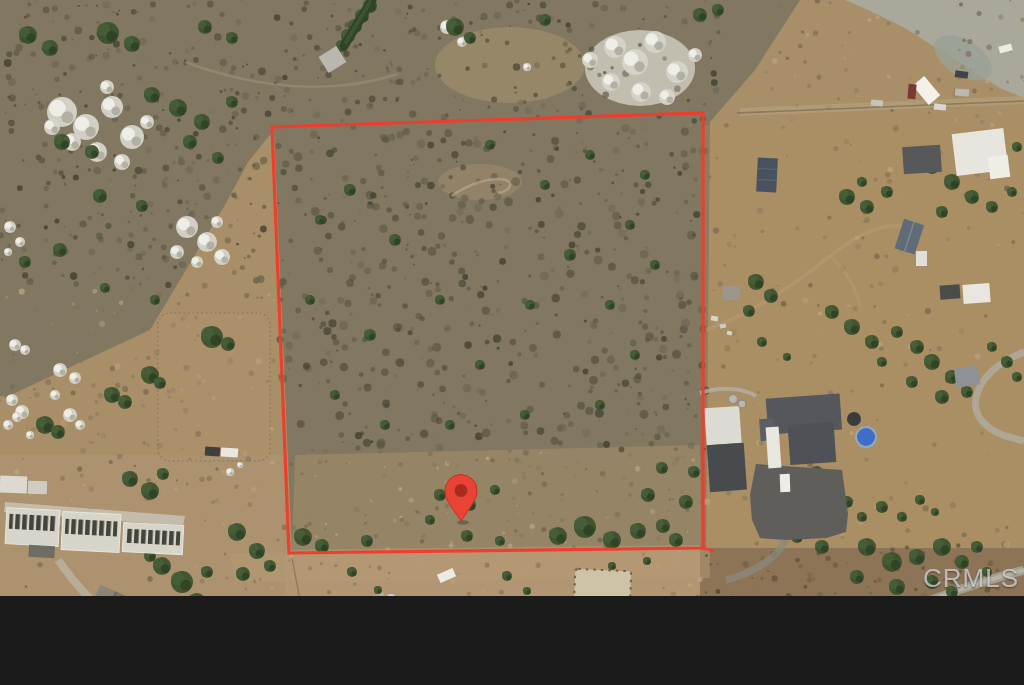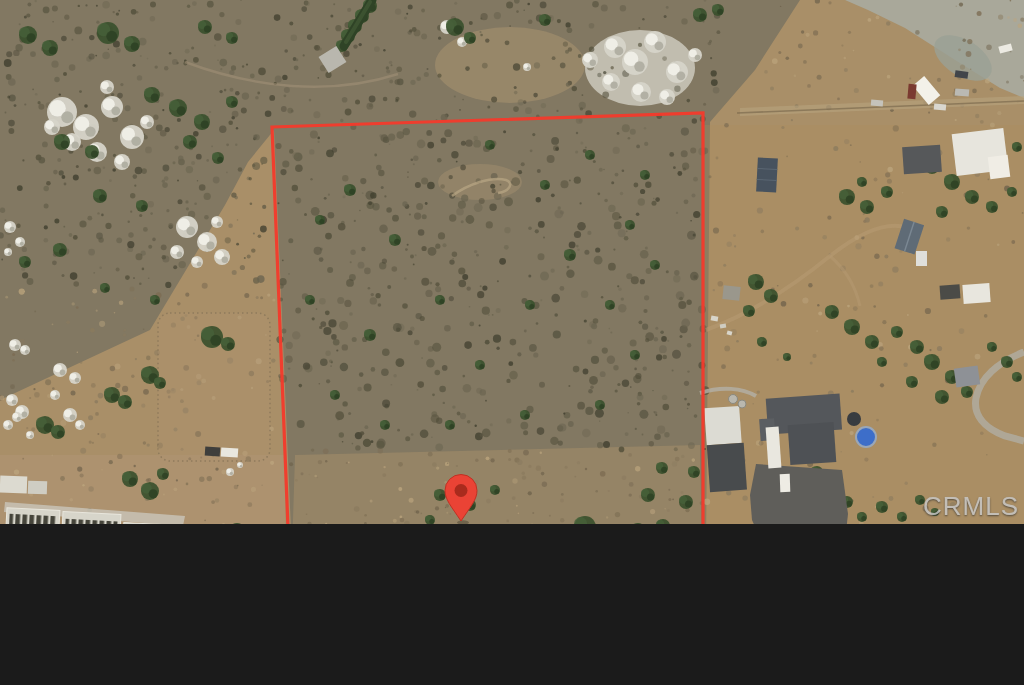--- a/index.html
+++ b/index.html
@@ -1,16 +1,16 @@
 <!DOCTYPE html>
 <html style="--boundary-color: #f23a2c; --pin-color: #ea4335; --pin-inner: #a92b1d; --watermark-color: #c9c9c9;"><head>
 <meta charset="utf-8">
 <style>
   html,body{margin:0;padding:0;background:#1b1b1b;}
-  .stage{position:relative;width:1024px;height:524px;overflow:hidden;
+  .stage{position:relative;width:1024px;height:596px;overflow:hidden;
          font-family:"Liberation Sans",sans-serif;background:#a21caf;}
   .stage svg{position:absolute;left:0;top:0;display:block;}
   .boundary{stroke:var(--boundary-color,#f23a2c);stroke-width:3.2;fill:none;stroke-linejoin:miter;opacity:.96;}
   .boundary-ext{stroke:var(--boundary-color,#f23a2c);stroke-width:3;opacity:.9;}
   .pin-body{fill:var(--pin-color,#ea4335);stroke:#c03123;stroke-width:1;}
   .pin-hole{fill:var(--pin-inner,#a92b1d);}
   .watermark{position:absolute;right:5px;bottom:2px;font-size:26px;letter-spacing:1px;
              color:var(--watermark-color,#c9c9c9);opacity:.82;
              text-shadow:0 1px 2px rgba(40,40,40,.85), 0 0 1px rgba(255,255,255,.4);
              font-family:"Liberation Sans",sans-serif;}

